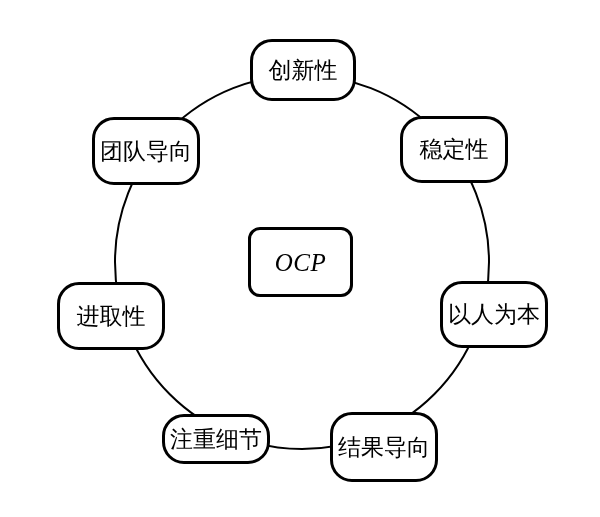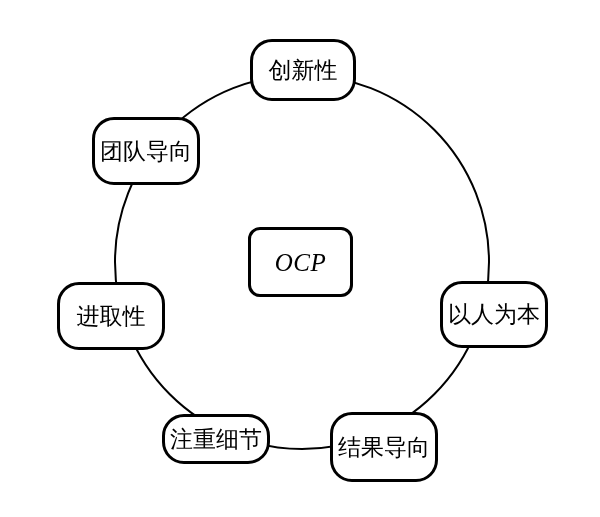--- a/index.html
+++ b/index.html
@@ -61,20 +61,23 @@
 <div id="canvas">
 
   <svg id="ring-svg" viewBox="0 0 600 517" xmlns="http://www.w3.org/2000/svg">
     <circle cx="302" cy="262" r="187" fill="none" stroke="#000000" stroke-width="2"></circle>
   </svg>
 
   <div class="node" style="left:250px; top:39px; width:106px; height:62px;">
     <span class="node-label">创新性</span>
   </div>
 
+  <div class="node" style="left:400px; top:116px; width:108px; height:67px;">
+    <span class="node-label">稳定性</span>
+  </div>
 
   <div class="node" style="left:440px; top:281px; width:108px; height:67px;">
     <span class="node-label">以人为本</span>
   </div>
 
   <div class="node" style="left:330px; top:412px; width:108px; height:70px;">
     <span class="node-label">结果导向</span>
   </div>
 
   <div class="node" style="left:162px; top:414px; width:108px; height:50px;">

